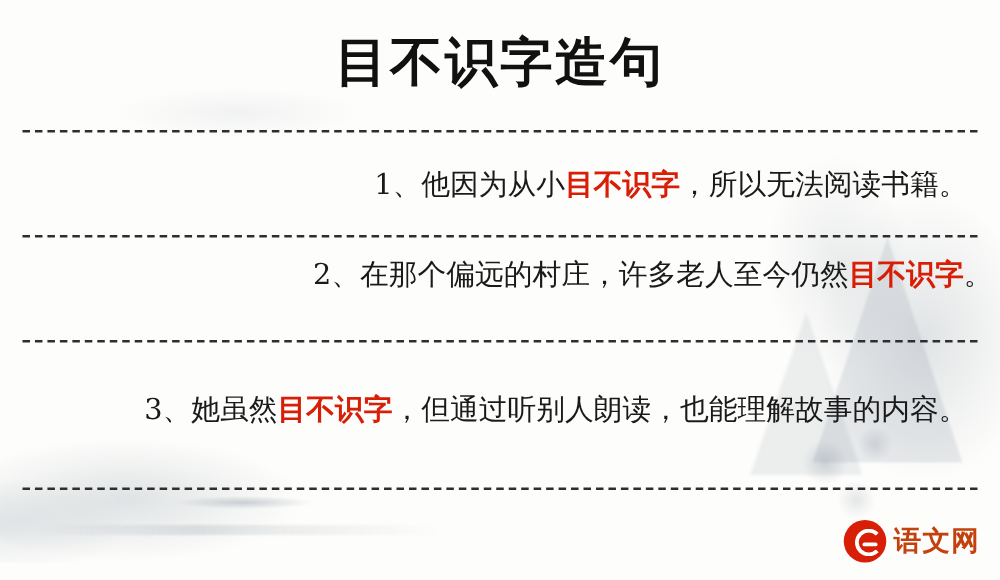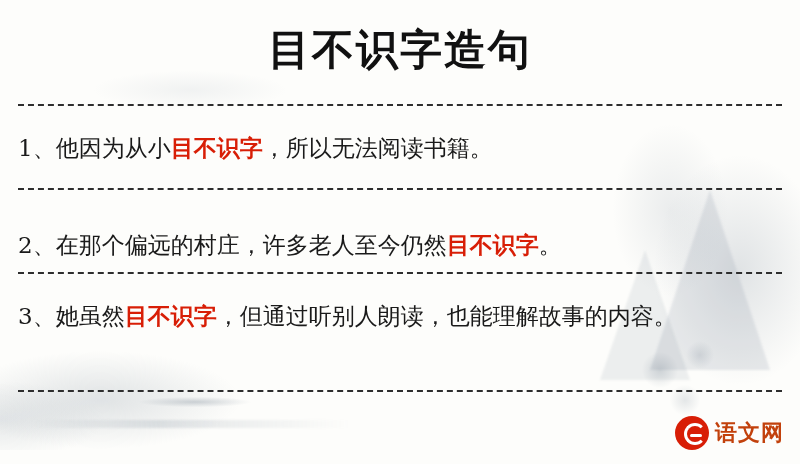--- a/index.html
+++ b/index.html
@@ -138,24 +138,25 @@
   
   .sentence {
     position: absolute;
     left: 18px;
     width: 756px;
     font-family: "DejaVu Serif", "Liberation Serif", serif;
     font-size: 23px;
     line-height: 40px;
     color: #1a1a1a;
     z-index: 5;
+    text-align: right;
   }
   .s1 { top: 128px; }
-  .s2 { top: 225px; }
-  .s3 { top: 296px; }
+  .s2 { top: 200px; margin-left: 20px; }
+  .s3 { top: 308px; }
 
   .idiom {
     color: #d81e06;
     font-weight: bold;
     font-family: "DejaVu Serif", "Liberation Serif", serif;
   }
 
   
   .watermark {
     position: absolute;

